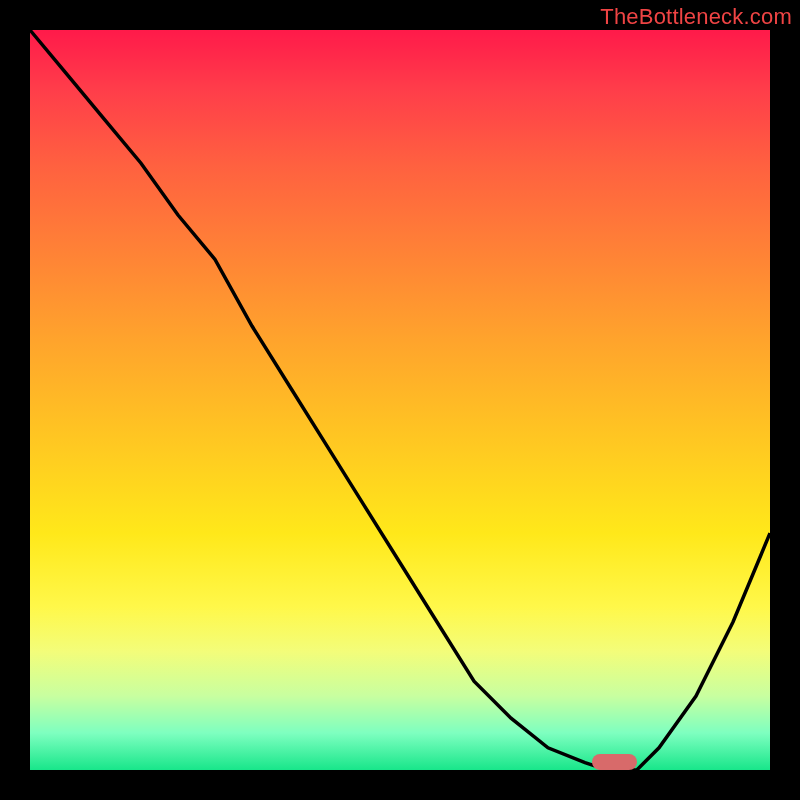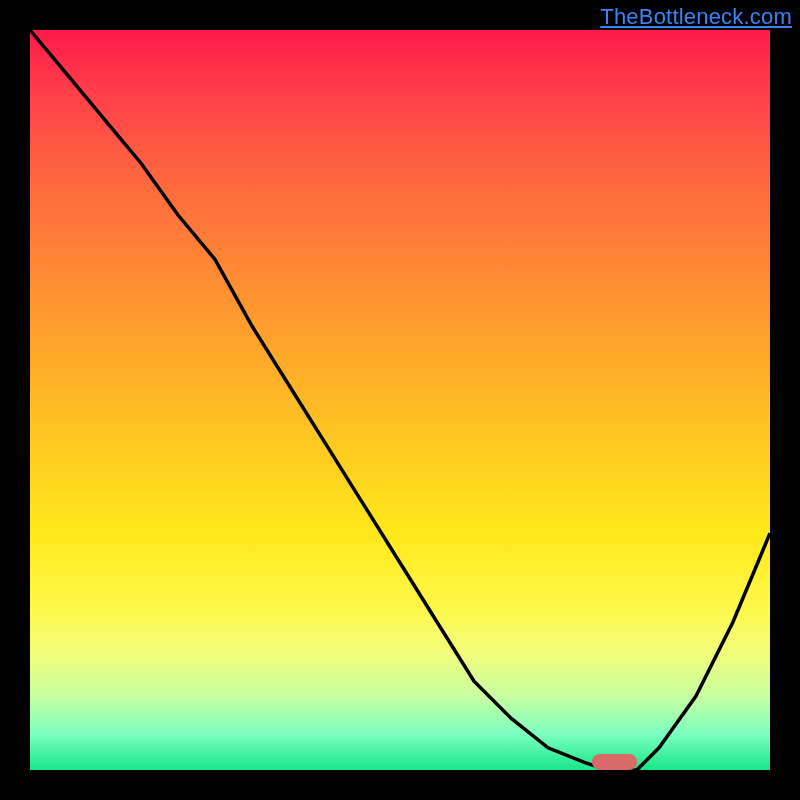--- a/index.html
+++ b/index.html
@@ -16,26 +16,25 @@
     left: 0;
     top: 0;
     width: 800px;
     height: 800px;
     background: #000;
   }
   .watermark {
     position: absolute;
     top: 4px;
     right: 8px;
-    color: #3b82f6;
+    color: #ef4444;
     font-size: 22px;
     font-weight: 500;
     letter-spacing: 0.2px;
     z-index: 5;
-    text-decoration: underline;
   }
   .plot-area {
     position: absolute;
     left: 30px;
     top: 30px;
     width: 740px;
     height: 740px;
   }
   .gradient {
     position: absolute;

